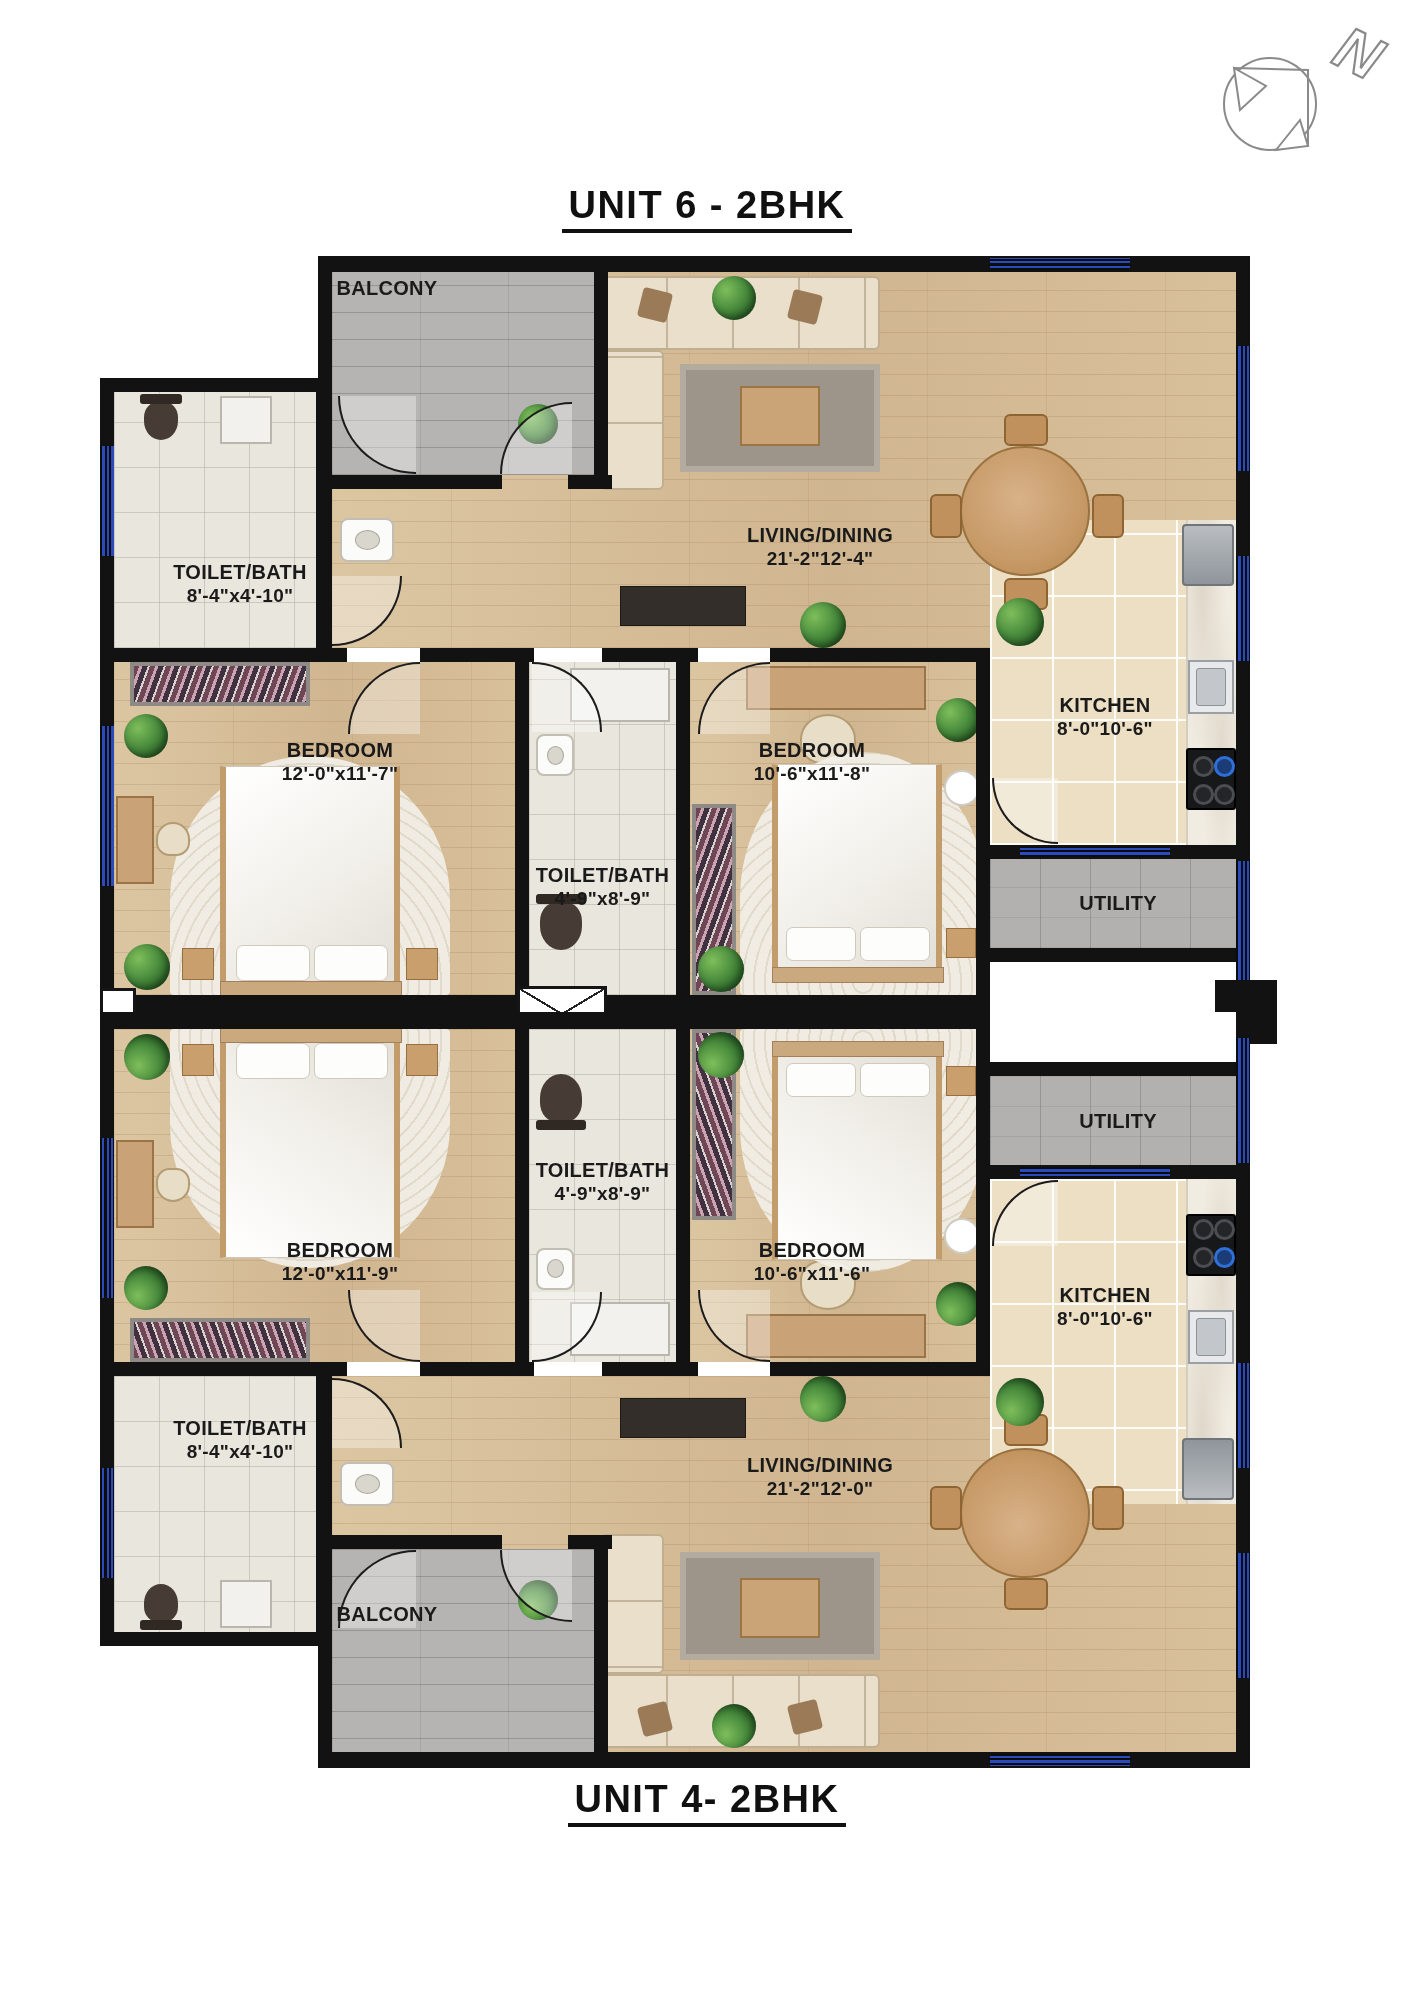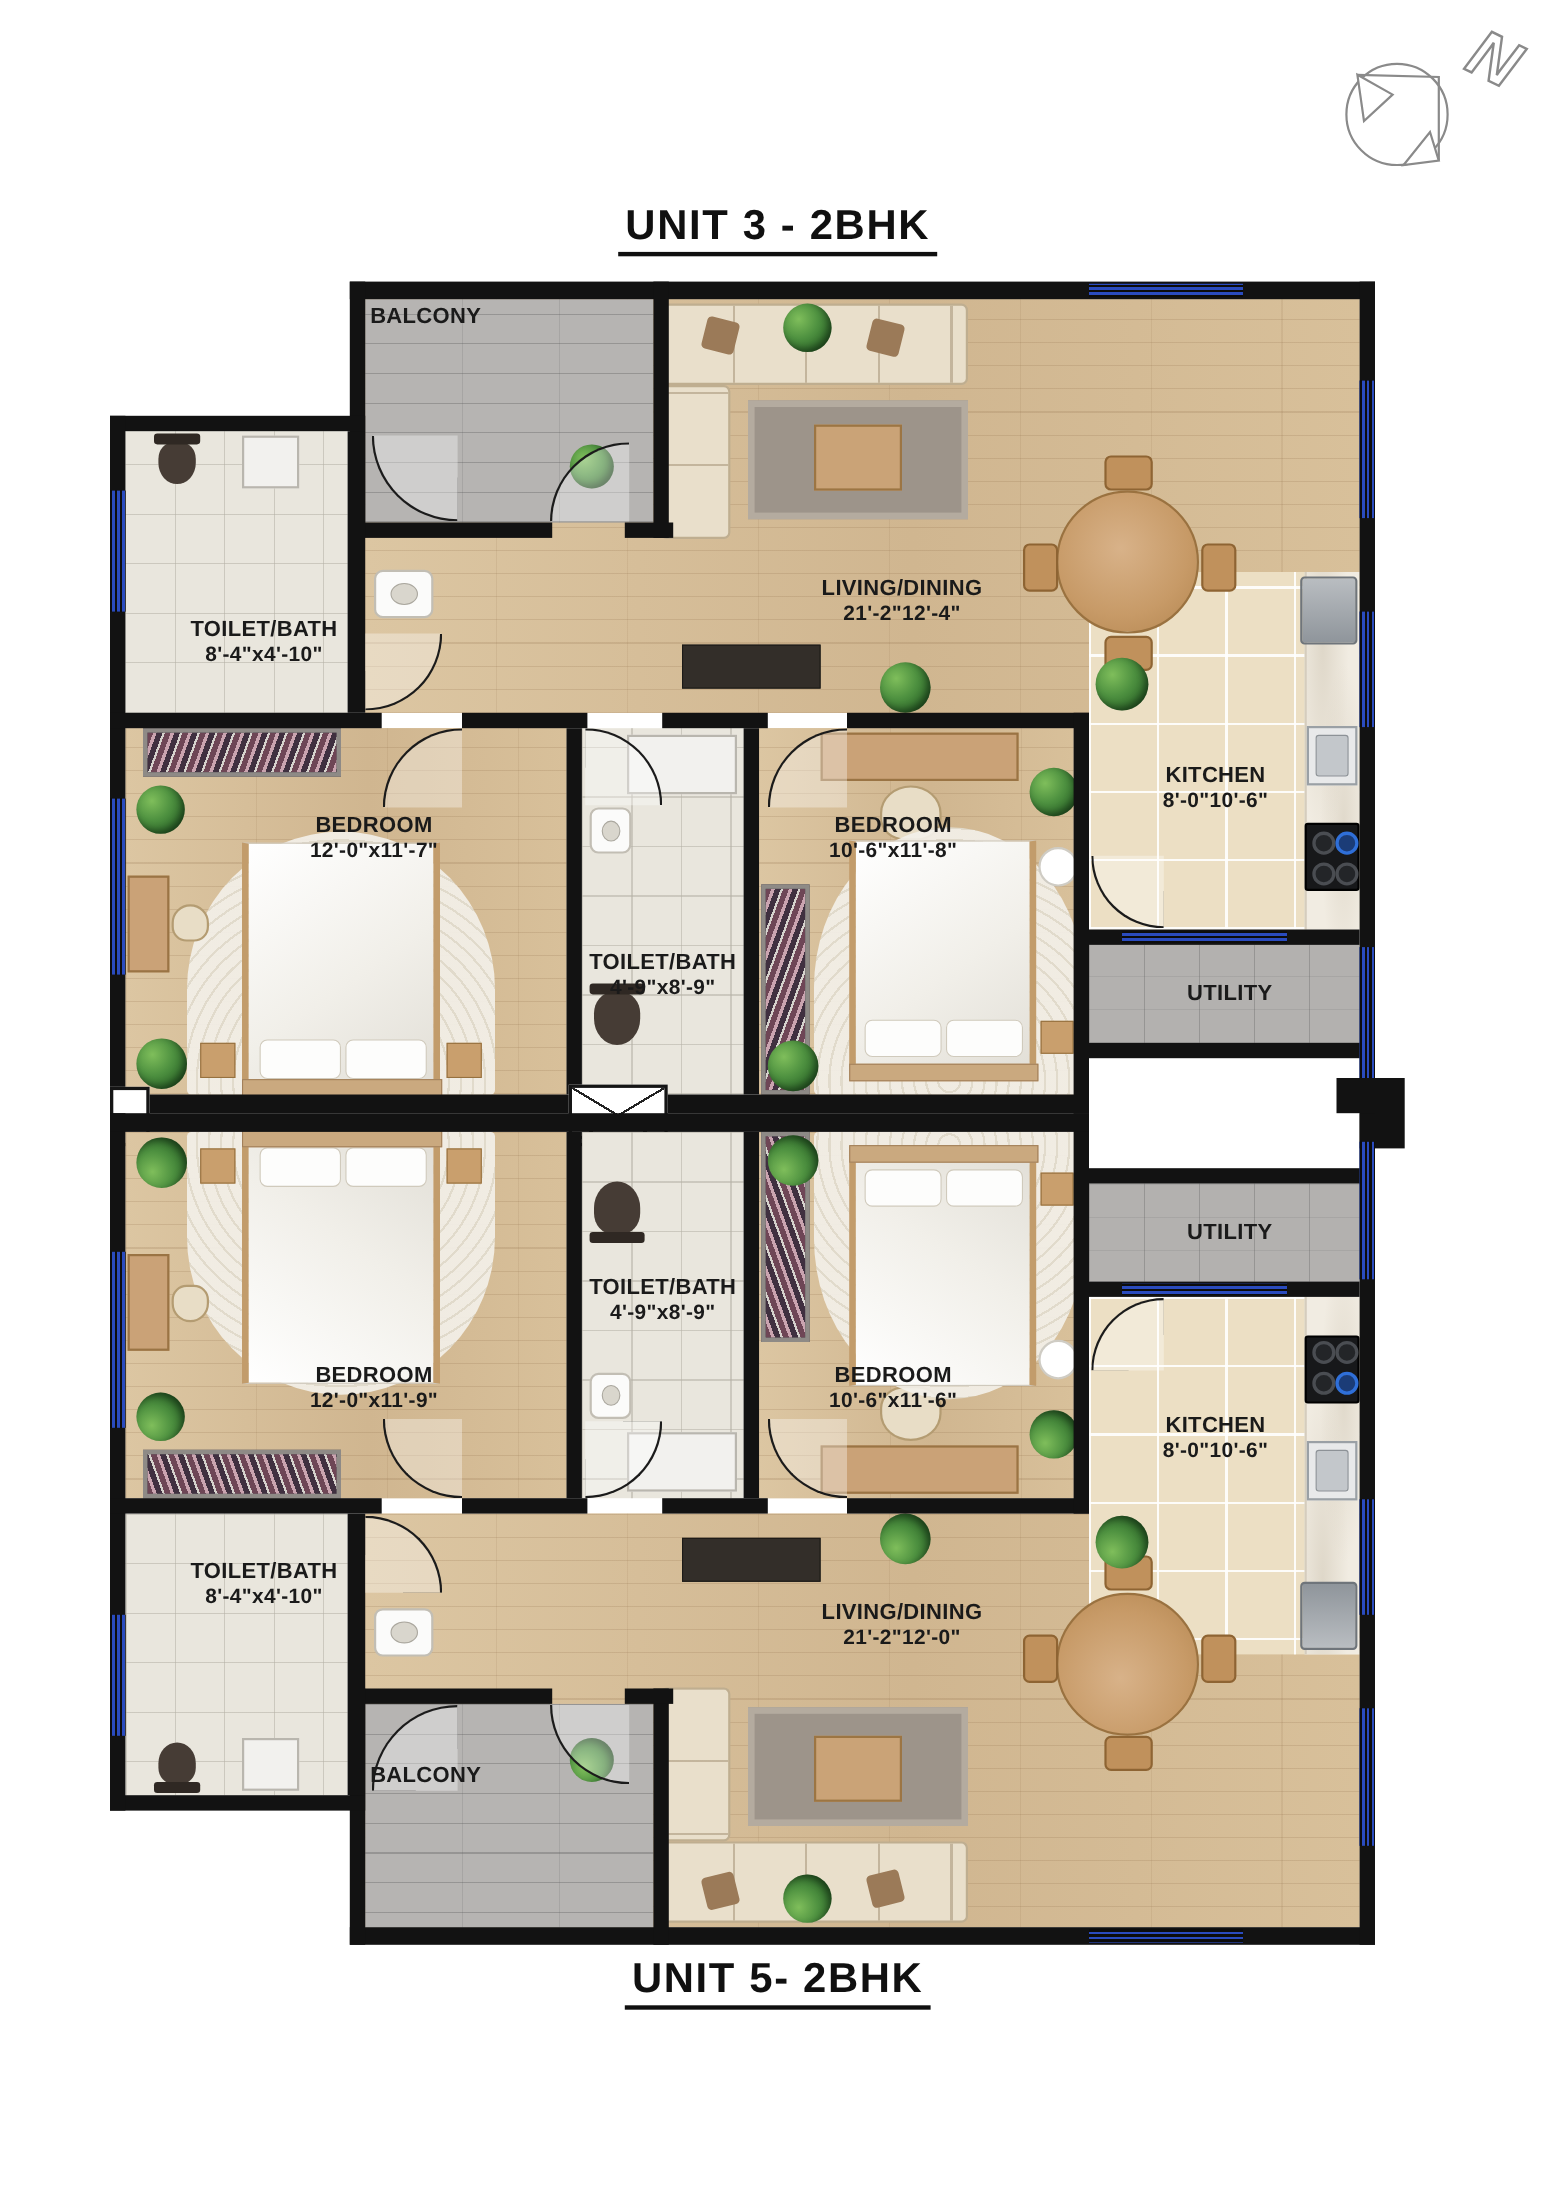--- a/index.html
+++ b/index.html
@@ -80,22 +80,22 @@
   .chair{background:#e8ddc6;border:2px solid #b49c72;border-radius:50% 50% 40% 40%;}
   .stool{background:#fff;border:2px solid #cfccc4;border-radius:50%;}
   .shaft{position:absolute;border:3px solid #151515;background:
      linear-gradient(to top right, transparent calc(50% - 1px), #222 calc(50% - 1px), #222 calc(50% + 1px), transparent calc(50% + 1px)),
      linear-gradient(to bottom right, transparent calc(50% - 1px), #222 calc(50% - 1px), #222 calc(50% + 1px), transparent calc(50% + 1px)),#fff;}
   .notch{position:absolute;background:#fff;border:3px solid #151515;}
 </style>
 </head>
 <body>
 
-<div class="title" style="top:184px"><span class="tl-u">UNIT 3 - 2BHK</span></div>
-<div class="title" style="top:1778px"><span class="tl-u">UNIT 5- 2BHK</span></div>
+<div class="title" style="top:184px"><span class="tl-u">UNIT 6 - 2BHK</span></div>
+<div class="title" style="top:1778px"><span class="tl-u">UNIT 4- 2BHK</span></div>
 
 <svg style="position:absolute;left:1178px;top:6px" width="220" height="168" viewBox="0 0 220 168">
   <circle cx="92" cy="98" r="46" fill="none" stroke="#8a8a8a" stroke-width="2"></circle>
   <path d="M56 62 L130 64 L130 140" fill="none" stroke="#8a8a8a" stroke-width="2"></path>
   <path d="M56 62 L88 80 L62 104 Z" fill="#ffffff" stroke="#8a8a8a" stroke-width="2"></path>
   <path d="M98 144 L122 114 L130 140 Z" fill="#ffffff" stroke="#8a8a8a" stroke-width="2"></path>
   <text x="152" y="56" transform="rotate(26 152 56)" font-family="Liberation Sans, sans-serif" font-size="60" font-weight="bold" font-style="italic" fill="#ffffff" stroke="#8a8a8a" stroke-width="2.2">N</text>
 </svg>
 
 <div class="unit unit--a">

